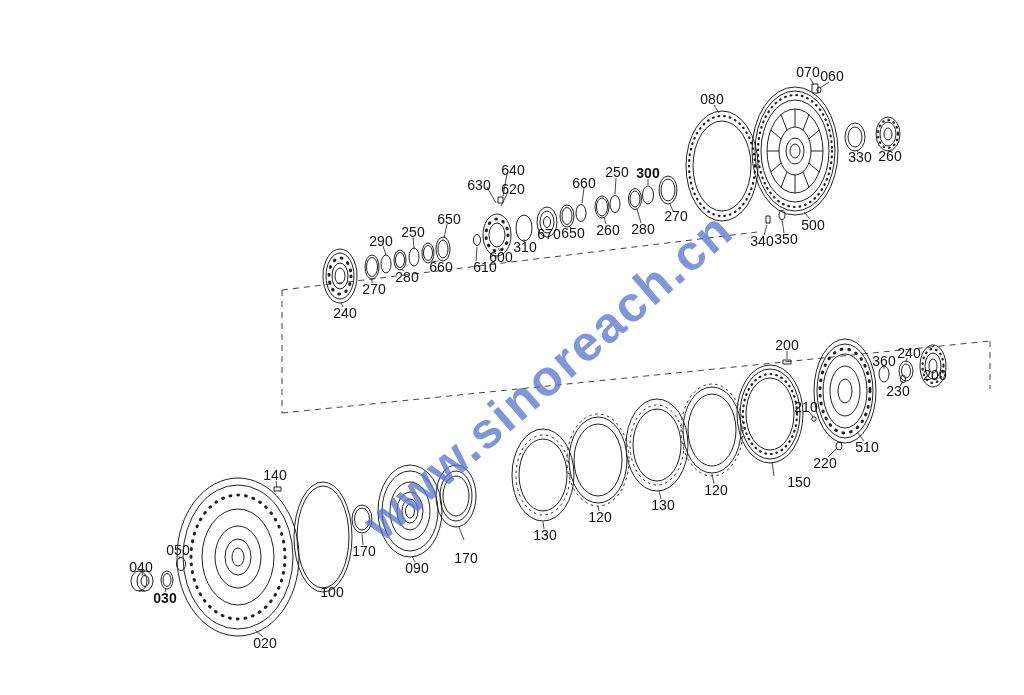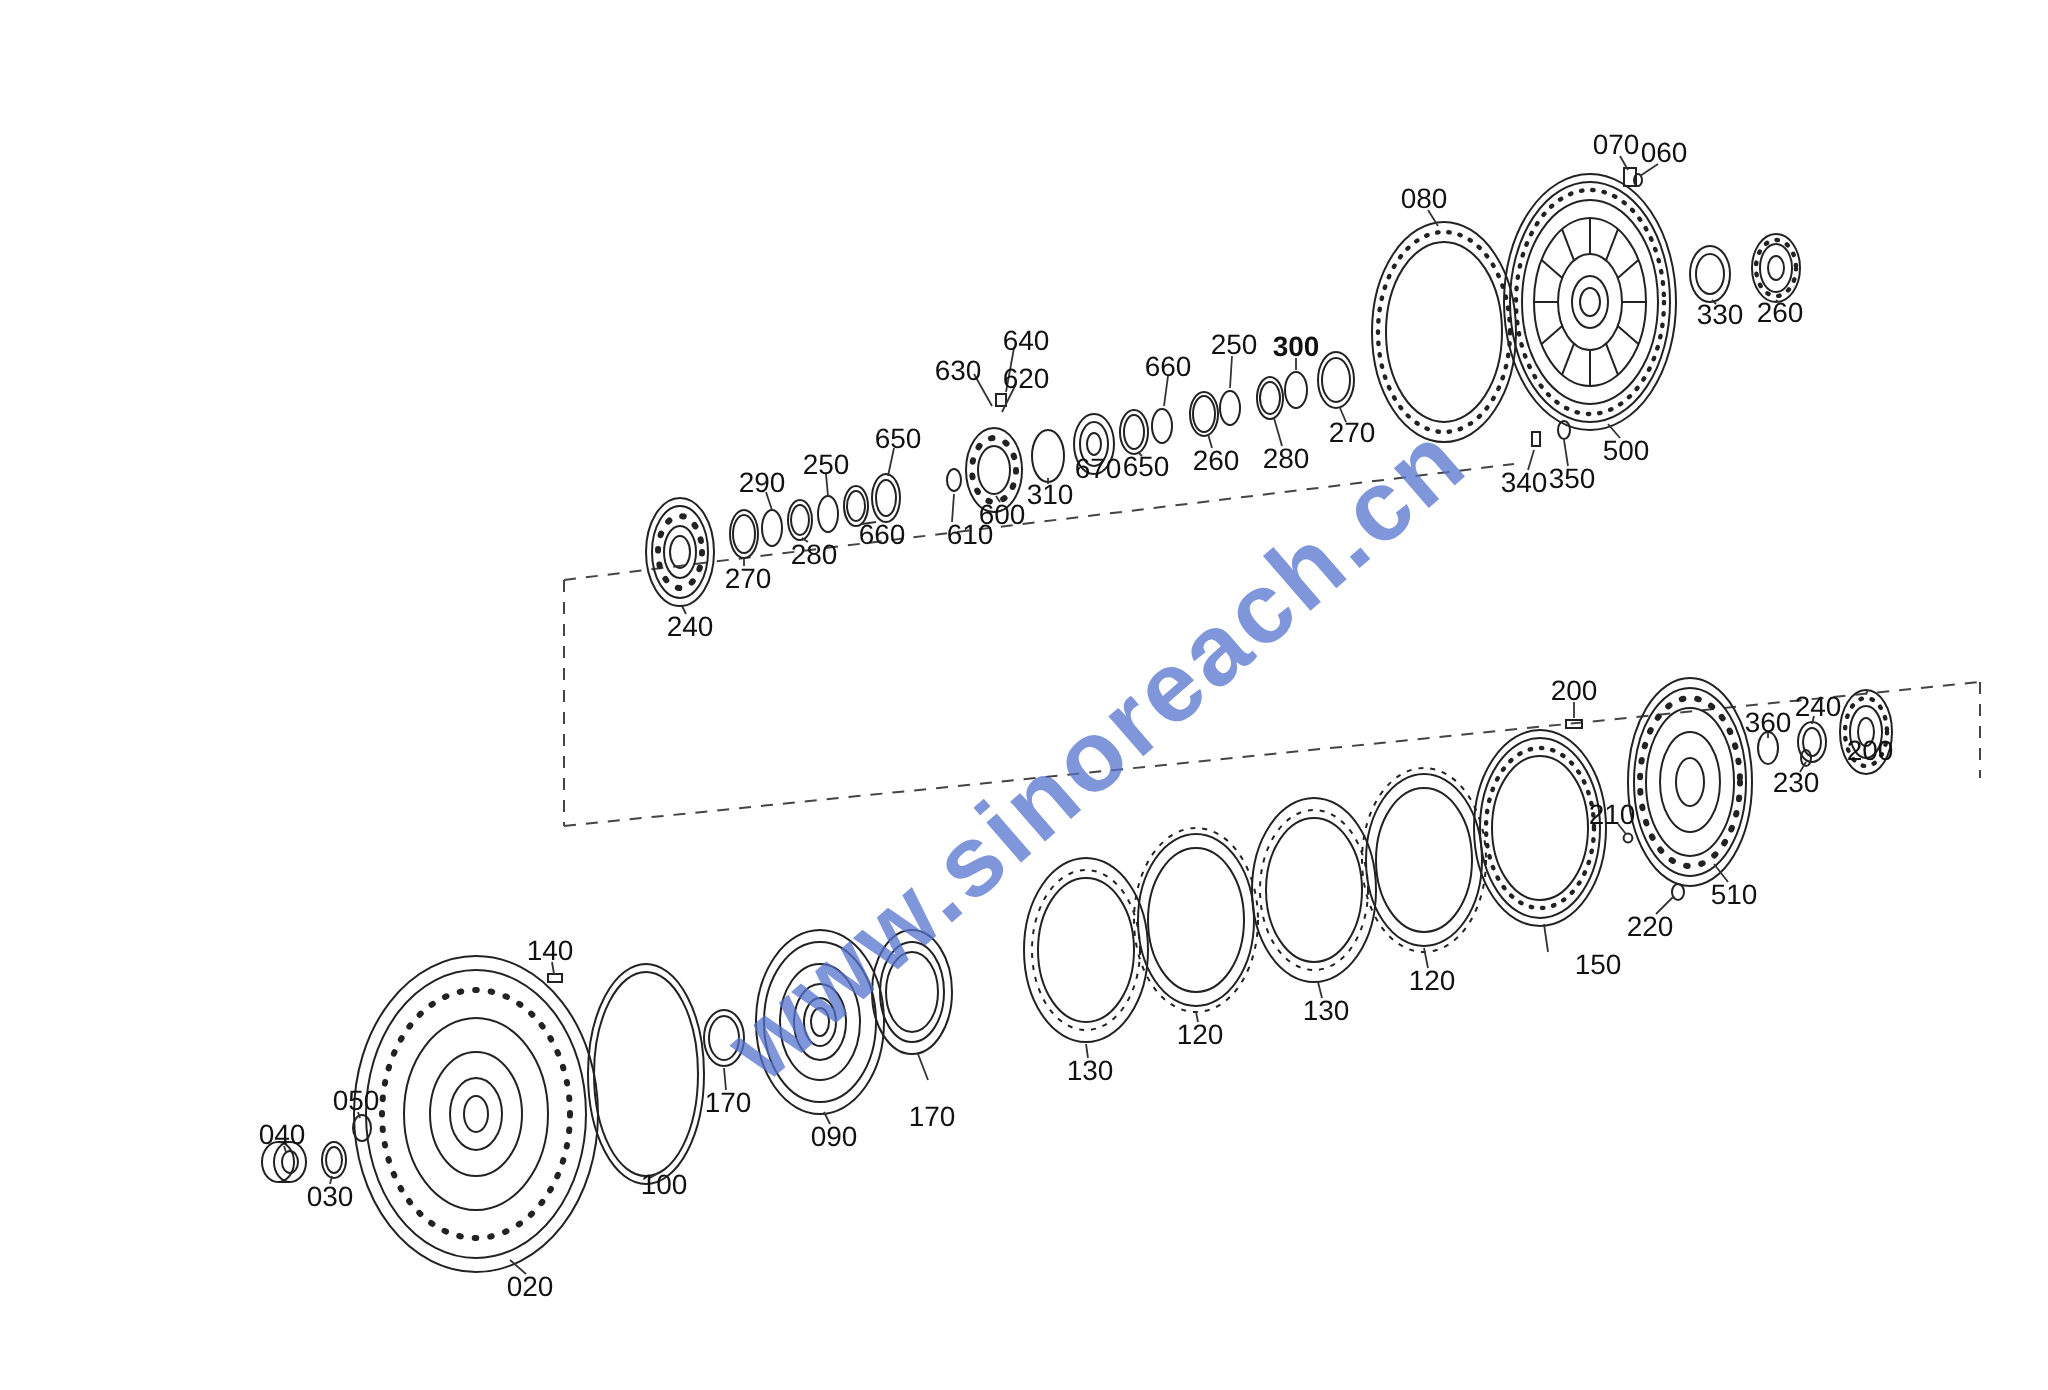--- a/index.html
+++ b/index.html
@@ -322,21 +322,21 @@
         <line x1="383" y1="246" x2="386" y2="255" class="leader"></line>
         <line x1="404" y1="271" x2="401" y2="269" class="leader"></line>
         <line x1="438" y1="261" x2="431" y2="262" class="leader"></line>
         <line x1="372" y1="283" x2="372" y2="279" class="leader"></line>
         <line x1="343" y1="307" x2="341" y2="303" class="leader"></line>
       </g>
   </svg>
 
   <div id="labels">
       <div class="part-label" style="left: 265px; top: 643px;">020</div>
-      <div class="part-label" style="left: 165px; top: 598px;">030</div>
+      <div class="part-label" style="left: 165px; top: 598px; font-weight: bold;">030</div>
       <div class="part-label" style="left: 141px; top: 567px;">040</div>
       <div class="part-label" style="left: 178px; top: 550px;">050</div>
       <div class="part-label" style="left: 332px; top: 592px;">100</div>
       <div class="part-label" style="left: 364px; top: 551px;">170</div>
       <div class="part-label" style="left: 417px; top: 568px;">090</div>
       <div class="part-label" style="left: 466px; top: 546px; margin-top: 12px;">170</div>
       <div class="part-label" style="left: 545px; top: 535px;">130</div>
       <div class="part-label" style="left: 600px; top: 517px;">120</div>
       <div class="part-label" style="left: 663px; top: 505px;">130</div>
       <div class="part-label" style="left: 716px; top: 490px;">120</div>

